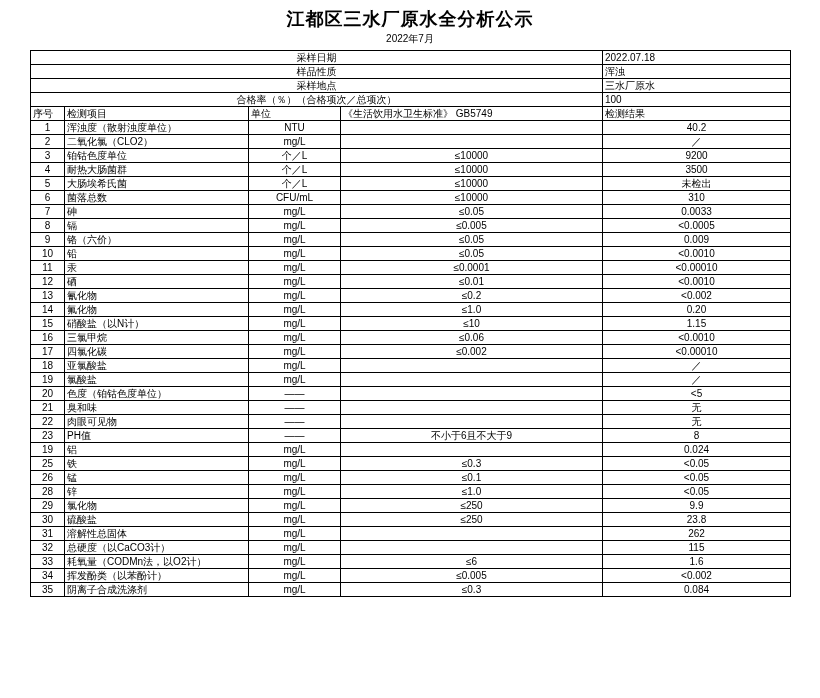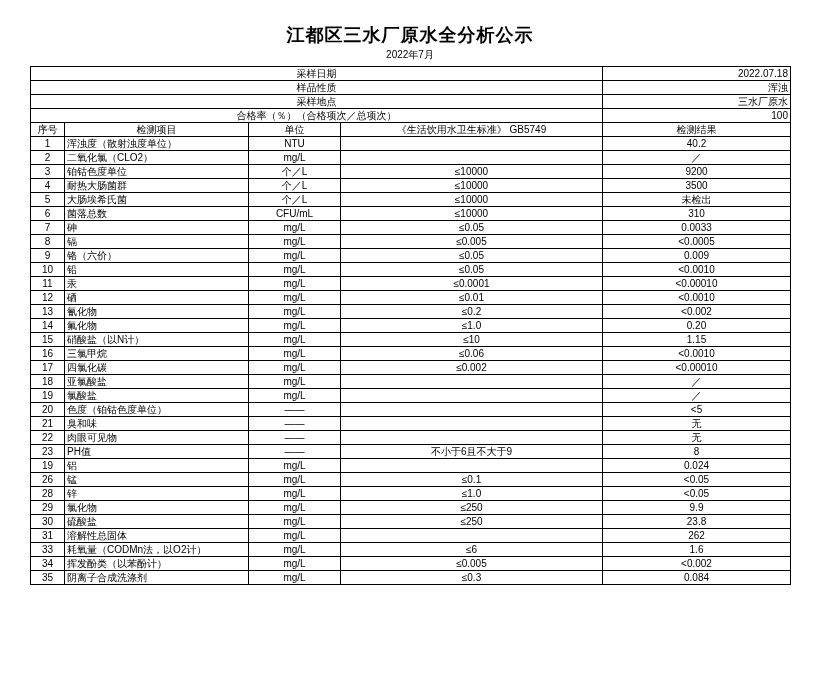--- a/index.html
+++ b/index.html
@@ -12,21 +12,21 @@
     height: 698px;
     font-family: "Liberation Sans", sans-serif;
     color: #000;
     overflow: hidden;
   }
   .page {
     width: 820px;
     height: 524px;
     position: relative;
     box-sizing: border-box;
-    padding: 16px 30px;
+    padding: 0 30px;
   }
   .doc-title {
     text-align: center;
     font-size: 18px;
     font-weight: bold;
     letter-spacing: 1px;
     padding-top: 8px;
     line-height: 1.3;
   }
   .doc-subtitle {
@@ -49,27 +49,27 @@
     line-height: 13px;
     vertical-align: middle;
   }
   td.header-label {
     text-align: center;
     font-size: 11px;
     height: 21px;
     line-height: 21px;
   }
   td.header-value {
-    text-align: right;
+    text-align: left;
     font-size: 11px;
     height: 21px;
     line-height: 21px;
   }
   td.col-head {
-    text-align: center;
+    text-align: left;
     font-size: 11px;
     height: 24px;
     line-height: 24px;
   }
   td.c-no {
     text-align: center;
     width: 34px;
   }
   td.c-item {
     text-align: left;
@@ -291,20 +291,27 @@
           <td class="c-res">8</td>
         </tr>
         <tr>
           <td class="c-no">19</td>
           <td class="c-item">铝</td>
           <td class="c-unit">mg/L</td>
           <td class="c-std"></td>
           <td class="c-res">0.024</td>
         </tr>
         <tr>
+          <td class="c-no">25</td>
+          <td class="c-item">铁</td>
+          <td class="c-unit">mg/L</td>
+          <td class="c-std">≤0.3</td>
+          <td class="c-res">&lt;0.05</td>
+        </tr>
+        <tr>
           <td class="c-no">26</td>
           <td class="c-item">锰</td>
           <td class="c-unit">mg/L</td>
           <td class="c-std">≤0.1</td>
           <td class="c-res">&lt;0.05</td>
         </tr>
         <tr>
           <td class="c-no">28</td>
           <td class="c-item">锌</td>
           <td class="c-unit">mg/L</td>
@@ -326,20 +333,27 @@
           <td class="c-res">23.8</td>
         </tr>
         <tr>
           <td class="c-no">31</td>
           <td class="c-item">溶解性总固体</td>
           <td class="c-unit">mg/L</td>
           <td class="c-std"></td>
           <td class="c-res">262</td>
         </tr>
         <tr>
+          <td class="c-no">32</td>
+          <td class="c-item">总硬度（以CaCO3计）</td>
+          <td class="c-unit">mg/L</td>
+          <td class="c-std"></td>
+          <td class="c-res">115</td>
+        </tr>
+        <tr>
           <td class="c-no">33</td>
           <td class="c-item">耗氧量（CODMn法，以O2计）</td>
           <td class="c-unit">mg/L</td>
           <td class="c-std">≤6</td>
           <td class="c-res">1.6</td>
         </tr>
         <tr>
           <td class="c-no">34</td>
           <td class="c-item">挥发酚类（以苯酚计）</td>
           <td class="c-unit">mg/L</td>

